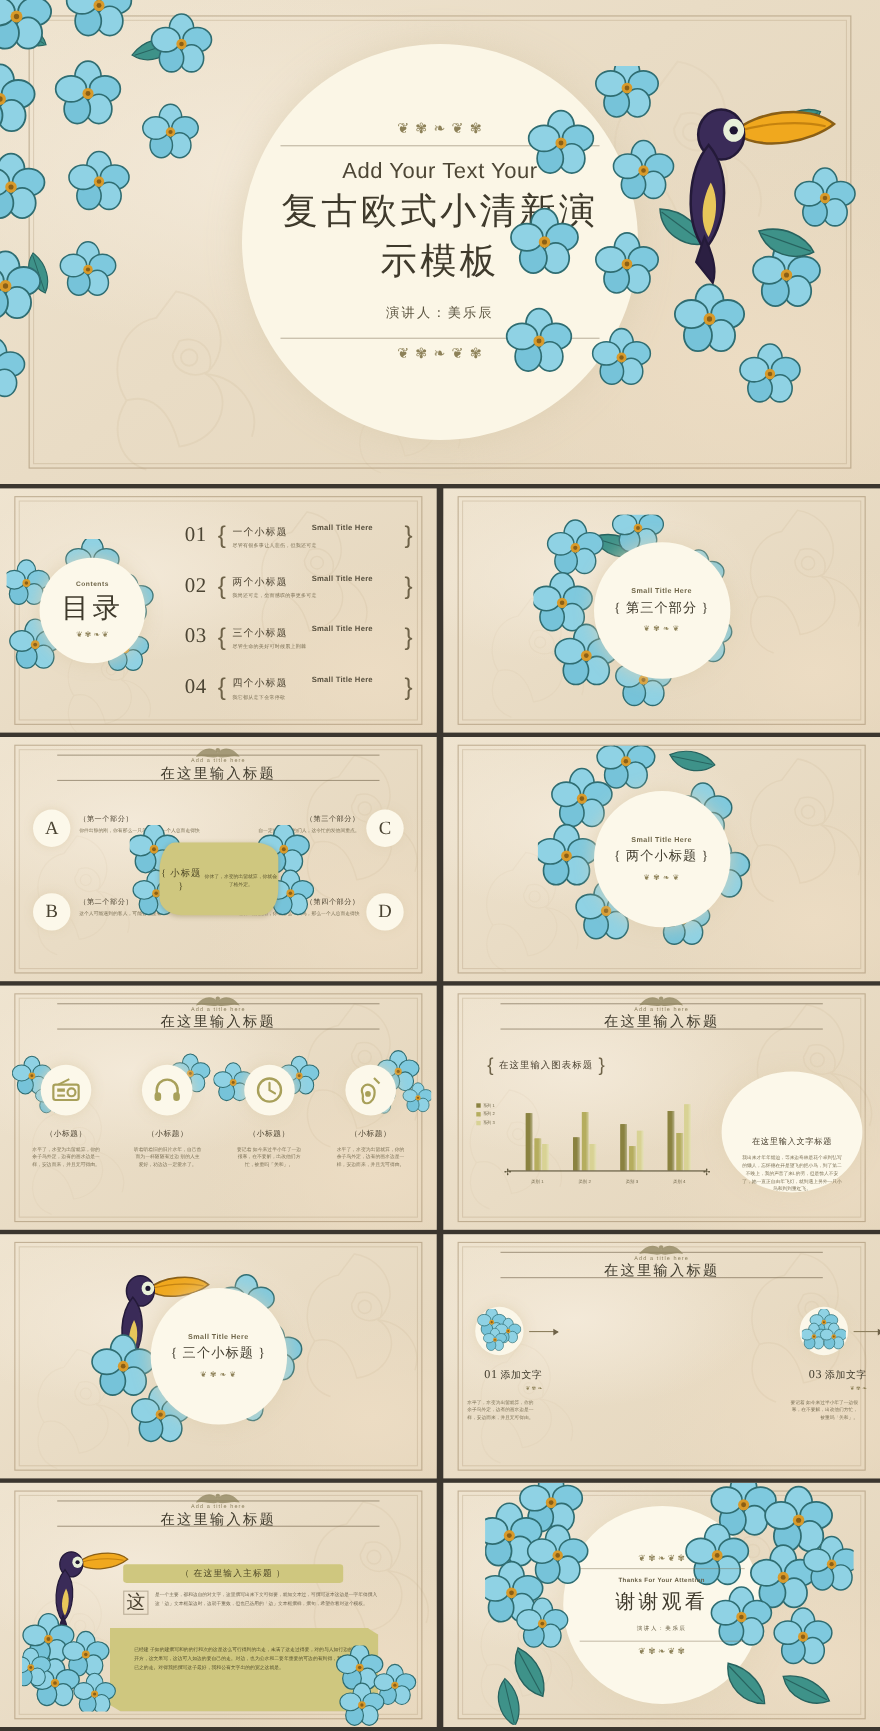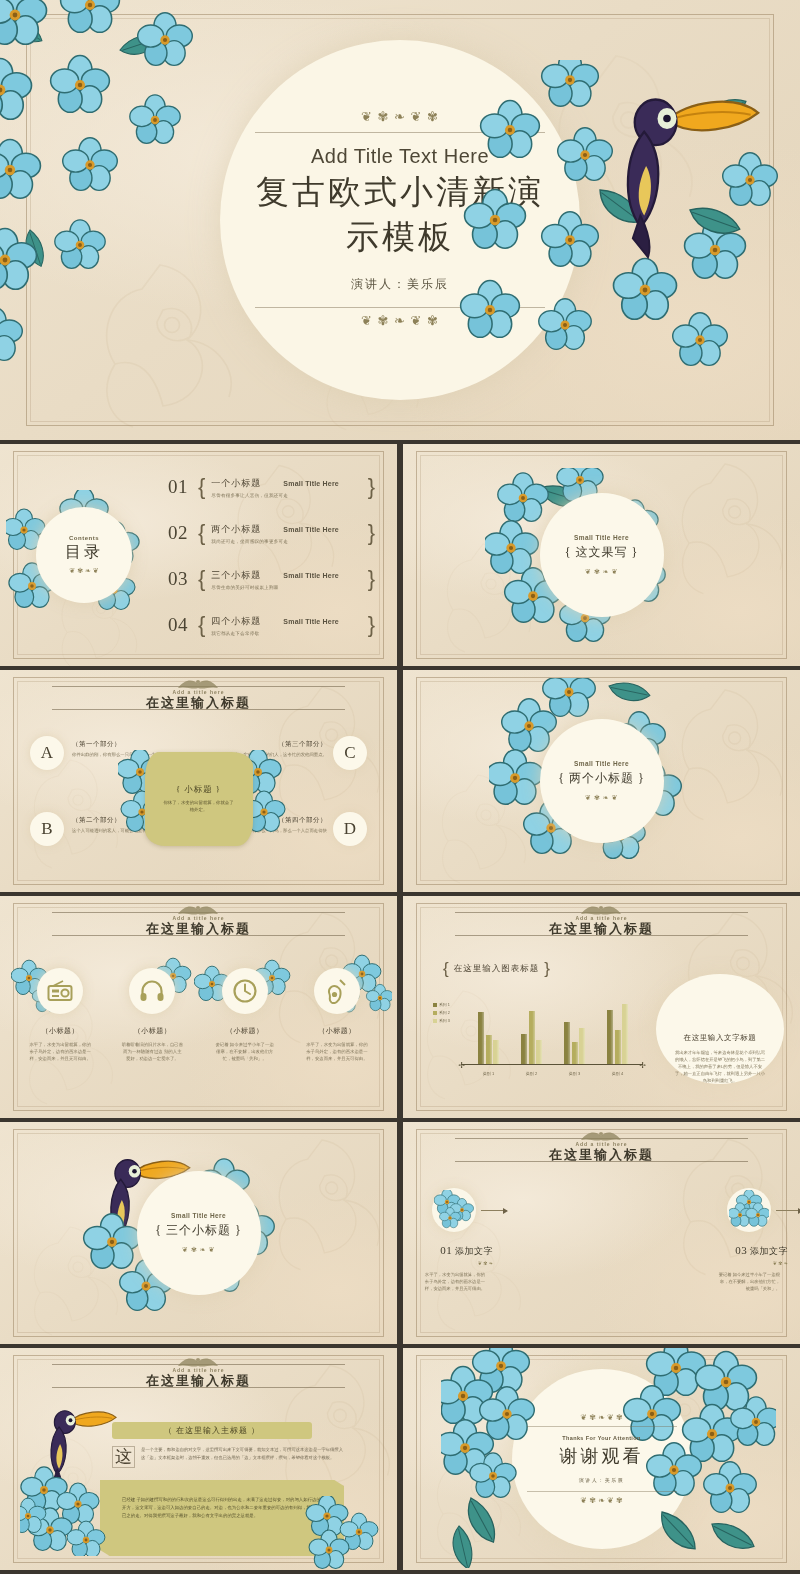--- a/index.html
+++ b/index.html
@@ -86,21 +86,21 @@
   .sec-en { font-size: 6.5px; color: #6e6548; letter-spacing: .4px; font-weight: bold; }
   .sec-cn {
     font-family: "Liberation Serif", serif;
     font-size: 12px; color: #3f3a2c; letter-spacing: 1px; margin-top: 3px;
   }
   .sec-orn { font-size: 7px; color: #8d8158; margin-top: 7px; letter-spacing: .5px; }
 
   
   .phead {
     position: absolute; top: 16px; left: 0; right: 0;
-    text-align: center; color: #4a4434; font-weight: bold;
+    text-align: center; color: #4a4434;
   }
   .phead .hl-wrap { position: relative; width: 74%; margin: 0 auto; }
   .phead .hline { height: 1px; background: rgba(110,95,70,.55); }
   .phead .hline.b { margin-top: 22px; }
   .phead .sub {
     font-size: 5px; color: #8a7f5e; letter-spacing: 1px;
     position: absolute; left: 0; right: 0; top: 3px;
   }
   .phead .cn {
     font-family: "Liberation Serif", serif;
@@ -113,43 +113,43 @@
   }
 
   
   .toc-circle {
     position: absolute; left: 36px; top: 50%; transform: translateY(-50%);
     width: 96px; height: 96px; border-radius: 50%;
     background: #fcf8ea; box-shadow: 0 0 16px rgba(222,207,176,.85);
     display: flex; flex-direction: column; align-items: center; justify-content: center;
   }
   .toc-circle .c-en { font-size: 6px; font-weight: bold; color: #6e6548; letter-spacing:.5px; }
-  .toc-circle .c-cn { font-family:"Liberation Serif",serif; font-size: 16px; color: #3f3a2c; letter-spacing: 3px; margin-top:1px;}
+  .toc-circle .c-cn { font-family:"Liberation Serif",serif; font-size: 25px; color: #3f3a2c; letter-spacing: 3px; margin-top:1px;}
   .toc-circle .c-orn { font-size: 7px; color: #8d8158; margin-top: 4px; }
   .toc-list { position: absolute; left: 168px; top: 26px; right: 22px; }
   .toc-row { display: flex; align-items: center; height: 34px; margin-bottom: 12px; }
   .toc-num {
     font-family: "Liberation Serif", serif;
     font-size: 19px; color: #4c4534; width: 30px; letter-spacing: .5px;
   }
   .brace { font-size: 22px; color: #6e6248; font-weight: 300; line-height: 1; }
   .brace.r { margin-left: auto; }
   .toc-text { margin-left: 6px; }
-  .toc-t1 { display: flex; align-items: center; gap: 22px; }
+  .toc-t1 { display: flex; align-items: flex-start; gap: 22px; }
   .toc-cn { font-family:"Liberation Serif",serif; font-size: 9px; color: #4a4130; letter-spacing:1px;}
   .toc-en { font-size: 7px; font-weight: bold; color: #5a5240; letter-spacing:.2px;}
   .toc-desc { font-size: 4.6px; color: #7d7257; margin-top: 3px; letter-spacing:.2px;}
 
   
   .abcd-center {
     position: absolute; left: 50%; top: 58%; transform: translate(-50%,-50%);
-    width: 108px; height: 94px;
+    width: 108px; height: 66px;
     background: #cfc77f;
     border-radius: 14px 22px 16px 20px / 26px 14px 24px 16px;
-    display: flex; flex-direction: column; align-items: center; justify-content: center;
+    display: flex; flex-direction: row; align-items: center; justify-content: center;
     text-align: center; box-shadow: 0 1px 4px rgba(120,105,60,.3);
   }
   .abcd-center .t { font-family:"Liberation Serif",serif; font-size: 8.5px; color:#4b4524; letter-spacing:1px;}
   .abcd-center .d { font-size: 4.4px; color:#5d5630; line-height:1.5; margin-top:4px; width: 74px;}
   .abcd-item { position: absolute; width: 118px; }
   .abcd-letter {
     position: absolute; width: 34px; height: 34px; border-radius: 50%;
     background: #fcf8ea; box-shadow: 0 0 9px rgba(225,210,180,.9);
     display:flex; align-items:center; justify-content:center;
     font-family:"Liberation Serif",serif; font-size: 17px; color:#4a4332;
@@ -309,21 +309,21 @@
           </g>
       </svg>
     </div>
     <div class="inner-frame"></div>
 
     <div class="title-circle"></div>
 
     <div class="title-stack">
       <div class="orn">❦ ✾ ❧ ❦ ✾</div>
       <div class="rule"></div>
-      <div class="title-en">Add Title Text Here</div>
+      <div class="title-en">Add Your Text Your</div>
       <div class="title-cn">复古欧式小清新演示模板</div>
       <div class="title-by">演讲人：美乐辰</div>
       <div class="rule"></div>
       <div class="orn">❦ ✾ ❧ ❦ ✾</div>
     </div>
 
     <svg class="art" style="left:-30px;top:-20px" width="320" height="420">
       <g transform="translate(40,40)">
           <use href="#leaf" transform="rotate(30)"></use>
         </g>
@@ -544,21 +544,21 @@
           </g>
         <g transform="translate(150,55) scale(1.1)">
             <use href="#blossom"></use>
           </g>
         <g transform="translate(95,12) scale(1.1)">
             <use href="#blossom"></use>
           </g>
       </svg>
       <div class="sec-circle">
         <div class="sec-en">Small Title Here</div>
-        <div class="sec-cn">{ 这文果写 }</div>
+        <div class="sec-cn">{ 第三个部分 }</div>
         <div class="sec-orn">❦ ✾ ❧ ❦</div>
       </div>
     </section>
 
     <section class="slide">
       <div class="watermark">
         <svg width="397" height="222" viewBox="0 0 397 222">
           <g transform="translate(250,5) scale(1.2)" opacity=".42">
               <use href="#wm-flower"></use>
             </g>

